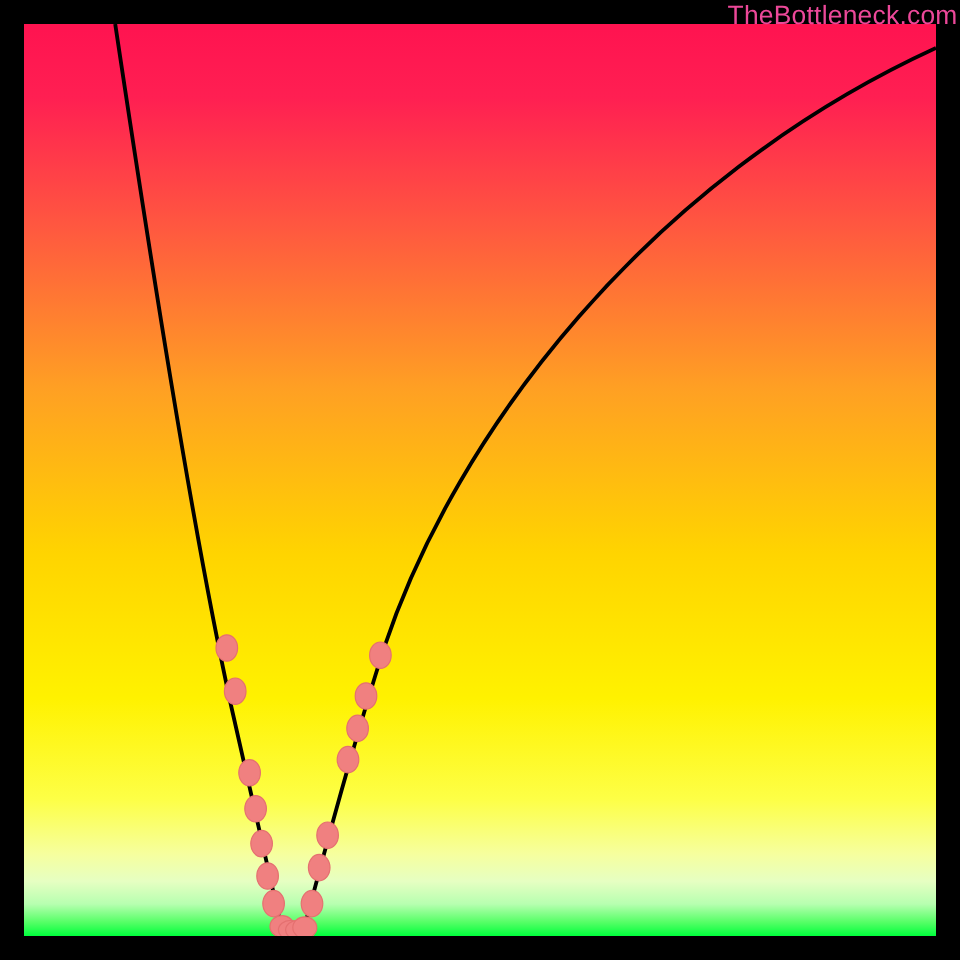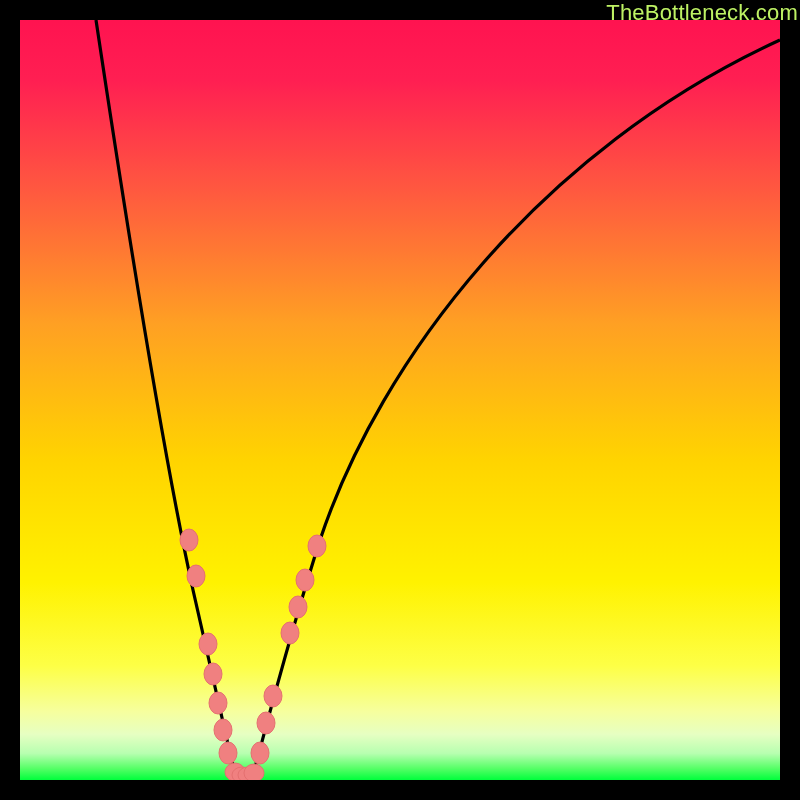--- a/index.html
+++ b/index.html
@@ -25,21 +25,21 @@
     top: 0;
     width: 760px;
     height: 760px;
   }
   .watermark {
     position: absolute;
     top: 0px;
     right: 2px;
     font-size: 22px;
     font-weight: 500;
-    color: #bef264;
+    color: #ec4899;
     letter-spacing: 0.2px;
   }
 </style>
 </head>
 <body>
 
 <div class="frame">
   <svg class="plot-area" viewBox="0 0 760 760">
     <defs>
       <linearGradient id="bg-grad" x1="0" y1="0" x2="0" y2="1">

